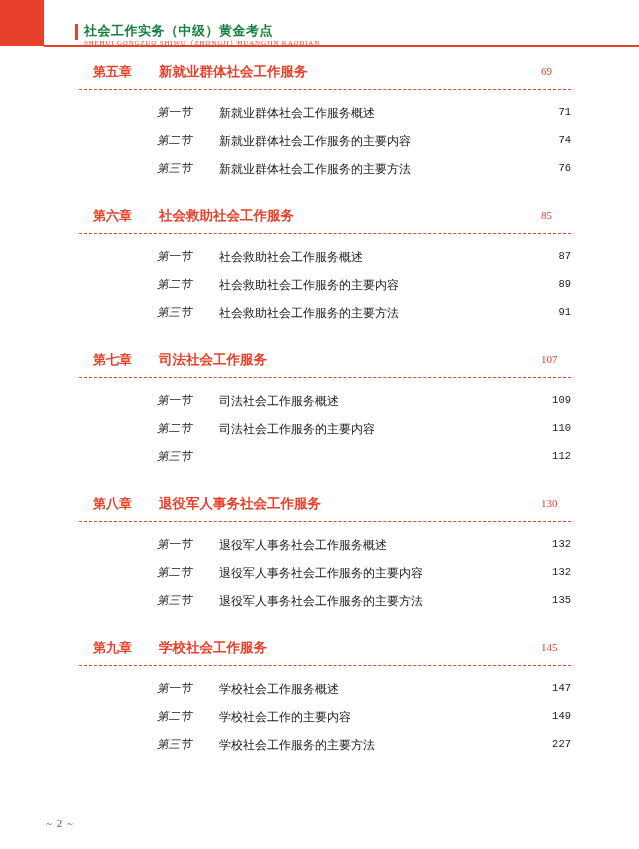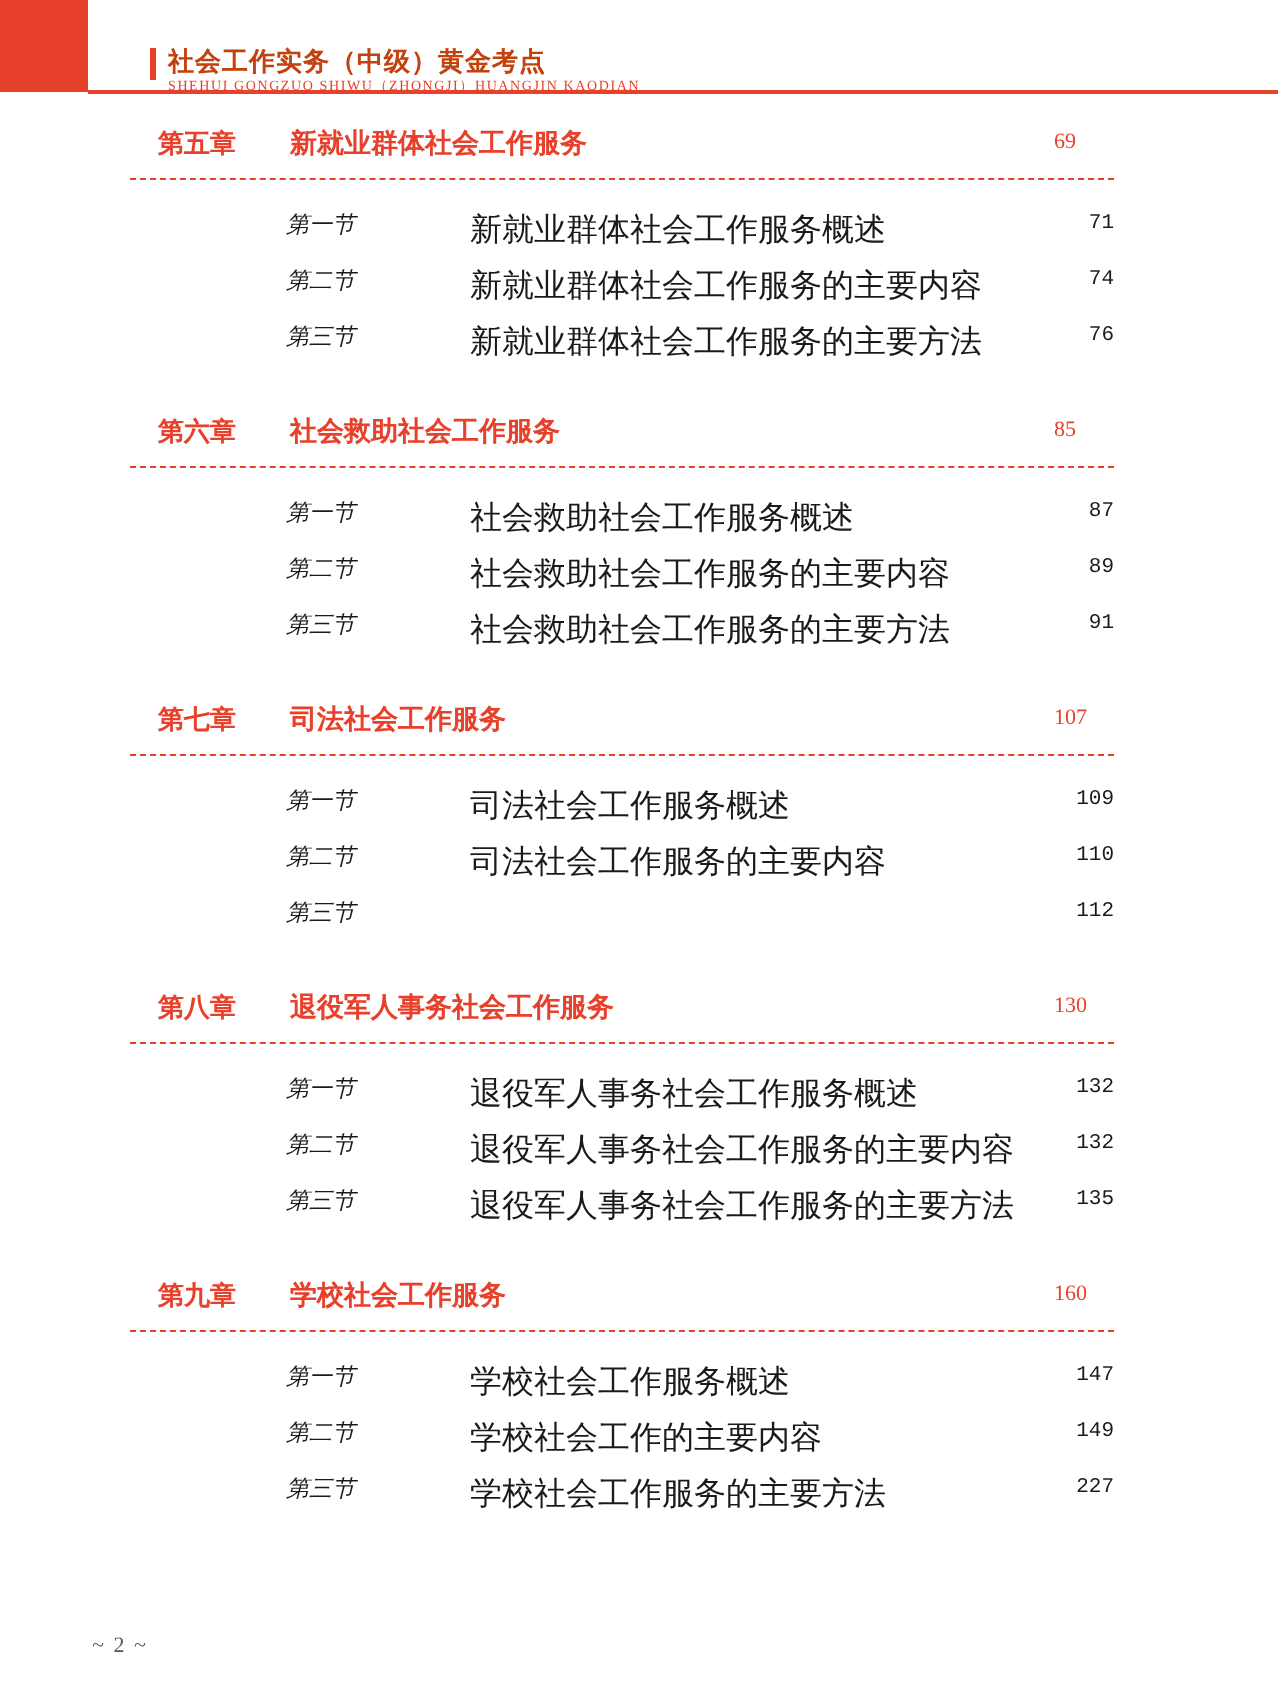--- a/index.html
+++ b/index.html
@@ -53,39 +53,39 @@
     height: 16px;
     background: #e8412b;
   }
   .header-title {
     position: absolute;
     left: 84px;
     top: 22px;
     font-family: "DejaVu Sans", sans-serif;
     font-size: 13px;
     font-weight: bold;
-    color: #c2410c;
+    color: #15803d;
     letter-spacing: 0.5px;
     white-space: nowrap;
   }
   .header-sub {
     position: absolute;
     left: 84px;
     top: 38px;
     font-family: "Liberation Serif", serif;
     font-size: 7px;
     color: #e8412b;
     letter-spacing: 0.8px;
     white-space: nowrap;
   }
 
   
   .toc {
     position: absolute;
-    left: 0;
+    left: 14px;
     top: 60px;
     width: 622px;
   }
   .chapter-group {
     position: relative;
     margin-bottom: 20px;
   }
   .chapter-row {
     position: relative;
     height: 26px;
@@ -139,24 +139,23 @@
     font-size: 11.5px;
     color: #1a1a1a;
     white-space: nowrap;
     font-style: italic;
   }
   .section-title {
     position: absolute;
     left: 140px;
     top: 5px;
     font-family: Liberation Sans, sans-serif;
-    font-size: 16px;
+    font-size: 12px;
     color: #1a1a1a;
     white-space: nowrap;
-    margin-left: 30px;
   }
   .section-page {
     position: absolute;
     right: 0;
     top: 6px;
     width: 30px;
     text-align: right;
     font-family: Liberation Mono, monospace;
     font-size: 10.5px;
     color: #1a1a1a;
@@ -275,21 +274,21 @@
         <div class="section-row">
           <span class="section-no">第三节</span>
           <span class="section-title">退役军人事务社会工作服务的主要方法</span>
           <span class="section-page">135</span>
         </div>
       </div>
       <div class="chapter-group">
         <div class="chapter-row">
           <span class="chapter-no">第九章</span>
           <span class="chapter-title">学校社会工作服务</span>
-          <span class="chapter-page">160</span>
+          <span class="chapter-page">145</span>
         </div>
         <div class="chapter-dash"></div>
         <div class="section-row">
           <span class="section-no">第一节</span>
           <span class="section-title">学校社会工作服务概述</span>
           <span class="section-page">147</span>
         </div>
         <div class="section-row">
           <span class="section-no">第二节</span>
           <span class="section-title">学校社会工作的主要内容</span>

